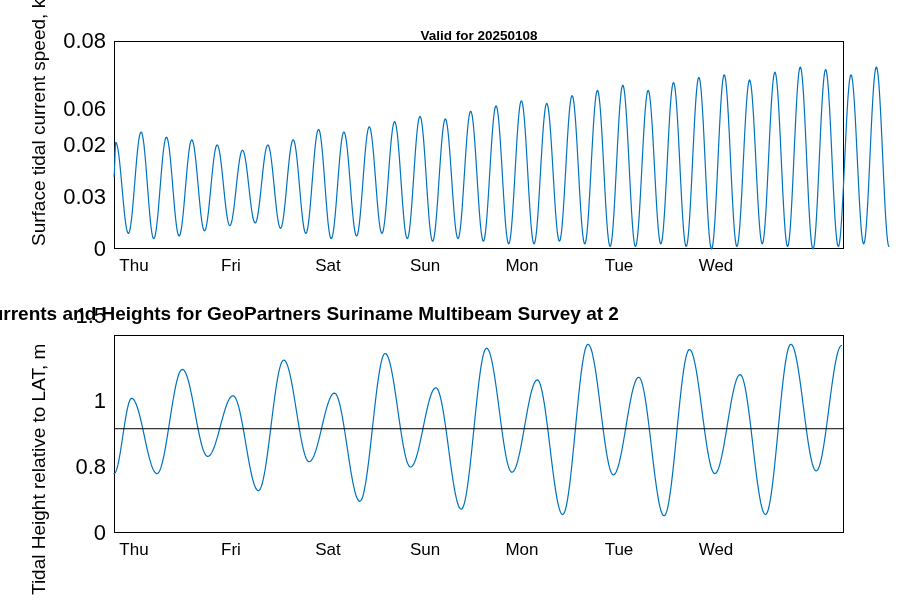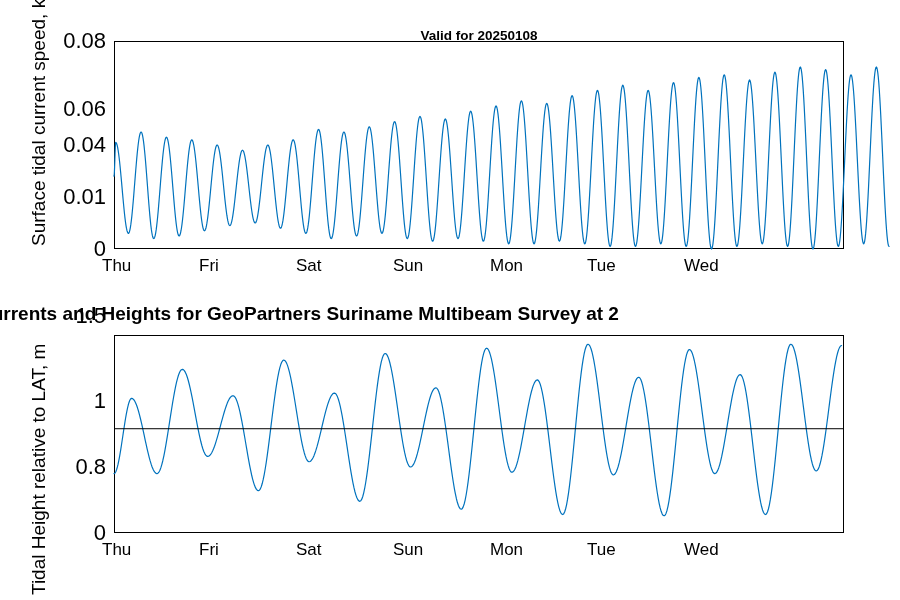--- a/index.html
+++ b/index.html
@@ -31,40 +31,40 @@
   .ytick{
     position:absolute;
     font-size:22px;
     text-align:right;
     white-space:nowrap;
     transform:translateY(-50%);
   }
   .xtick{
     position:absolute;
     font-size:17px;
-    text-align:left;
+    text-align:center;
     white-space:nowrap;
   }
   svg{display:block;}
   .plotsvg{position:absolute;left:0;top:0;}
 </style>
 </head>
 <body>
 
 <div class="page">
 
   <div class="axes" id="ax-top" style="left:114px;top:41px;width:730px;height:208px;"></div>
 
   <div class="chart-title" style="left:114px;top:28px;width:730px;text-align:center;">Valid for 20250108</div>
 
   <div class="ylabel" style="left:28px;top:246px;transform:rotate(-90deg);">Surface tidal current speed, knots</div>
 
   <div class="ytick" style="left:44px;top:249px;width:62px;">0</div>
-  <div class="ytick" style="left:44px;top:197px;width:62px;">0.01</div>
-  <div class="ytick" style="left:44px;top:145px;width:62px;">0.04</div>
+  <div class="ytick" style="left:44px;top:197px;width:62px;">0.03</div>
+  <div class="ytick" style="left:44px;top:145px;width:62px;">0.02</div>
   <div class="ytick" style="left:44px;top:93px;width:62px;margin-top:16px;">0.06</div>
   <div class="ytick" style="left:44px;top:41px;width:62px;">0.08</div>
 
   <div class="xtick" style="left:102px;top:256px;width:64px;">Thu</div>
   <div class="xtick" style="left:199px;top:256px;width:64px;">Fri</div>
   <div class="xtick" style="left:296px;top:256px;width:64px;">Sat</div>
   <div class="xtick" style="left:393px;top:256px;width:64px;">Sun</div>
   <div class="xtick" style="left:490px;top:256px;width:64px;">Mon</div>
   <div class="xtick" style="left:587px;top:256px;width:64px;">Tue</div>
   <div class="xtick" style="left:684px;top:256px;width:64px;">Wed</div>

